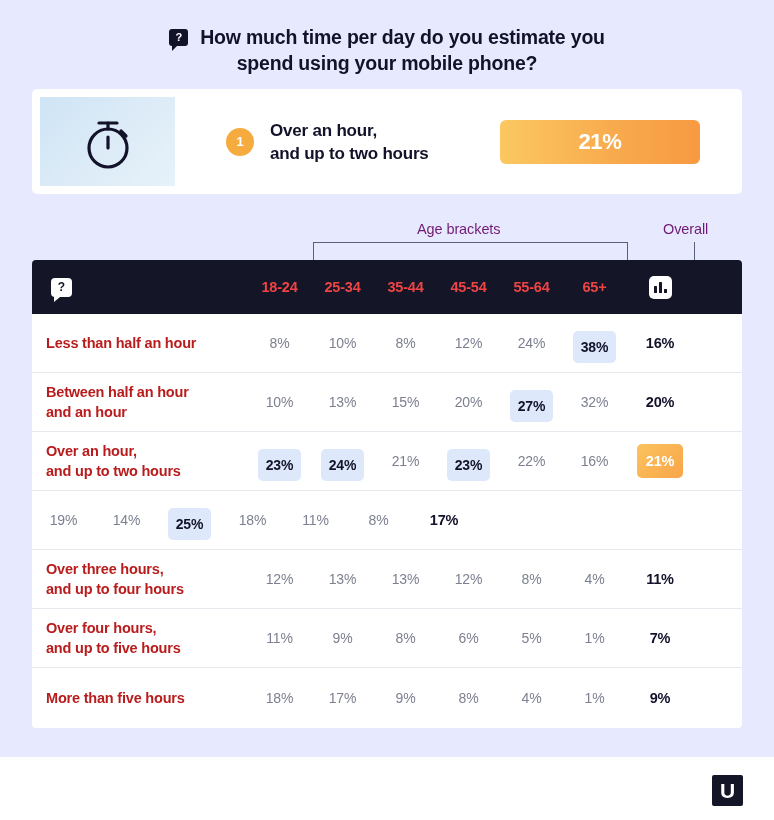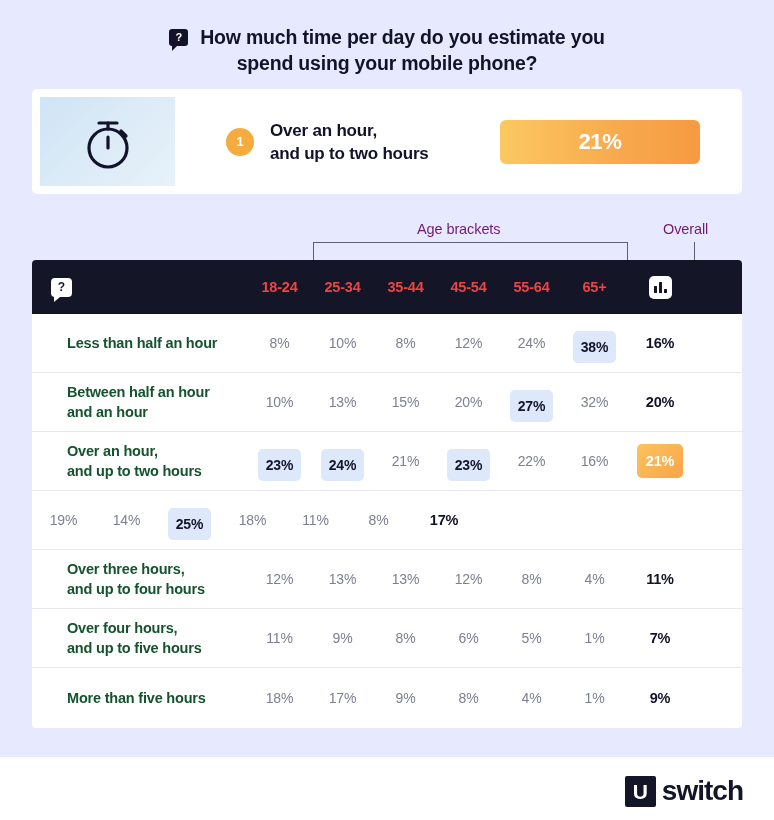--- a/index.html
+++ b/index.html
@@ -226,25 +226,25 @@
   .trow {
     height: 59px;
     background: #ffffff;
     display: flex;
     align-items: center;
     border-bottom: 1px solid #e8e8ee;
   }
   .trow.last { border-bottom: none; border-radius: 0 0 4px 4px; height: 60px; }
   .td-label {
     width: 216px;
-    padding-left: 35px;
+    padding-left: 14px;
     flex: none;
     font-size: 14.5px;
     font-weight: 700;
-    color: #14532d;
+    color: #b91c1c;
     line-height: 20px;
     letter-spacing: -0.2px;
     white-space: pre-line;
   }
   .td-val {
     width: 63px;
     flex: none;
     display: flex;
     align-items: center;
     justify-content: center;
@@ -548,15 +548,14 @@
           </div>
           <div class="td-overall">
             <span class="pill">9%</span>
           </div>
         </div>
       </div>
   </div>
 
   <div class="footer-logo">
     <span class="logo-mark">U</span>
-    <span class="logo-word">switch</span>
   </div>
 </div>
 
 </body></html>

